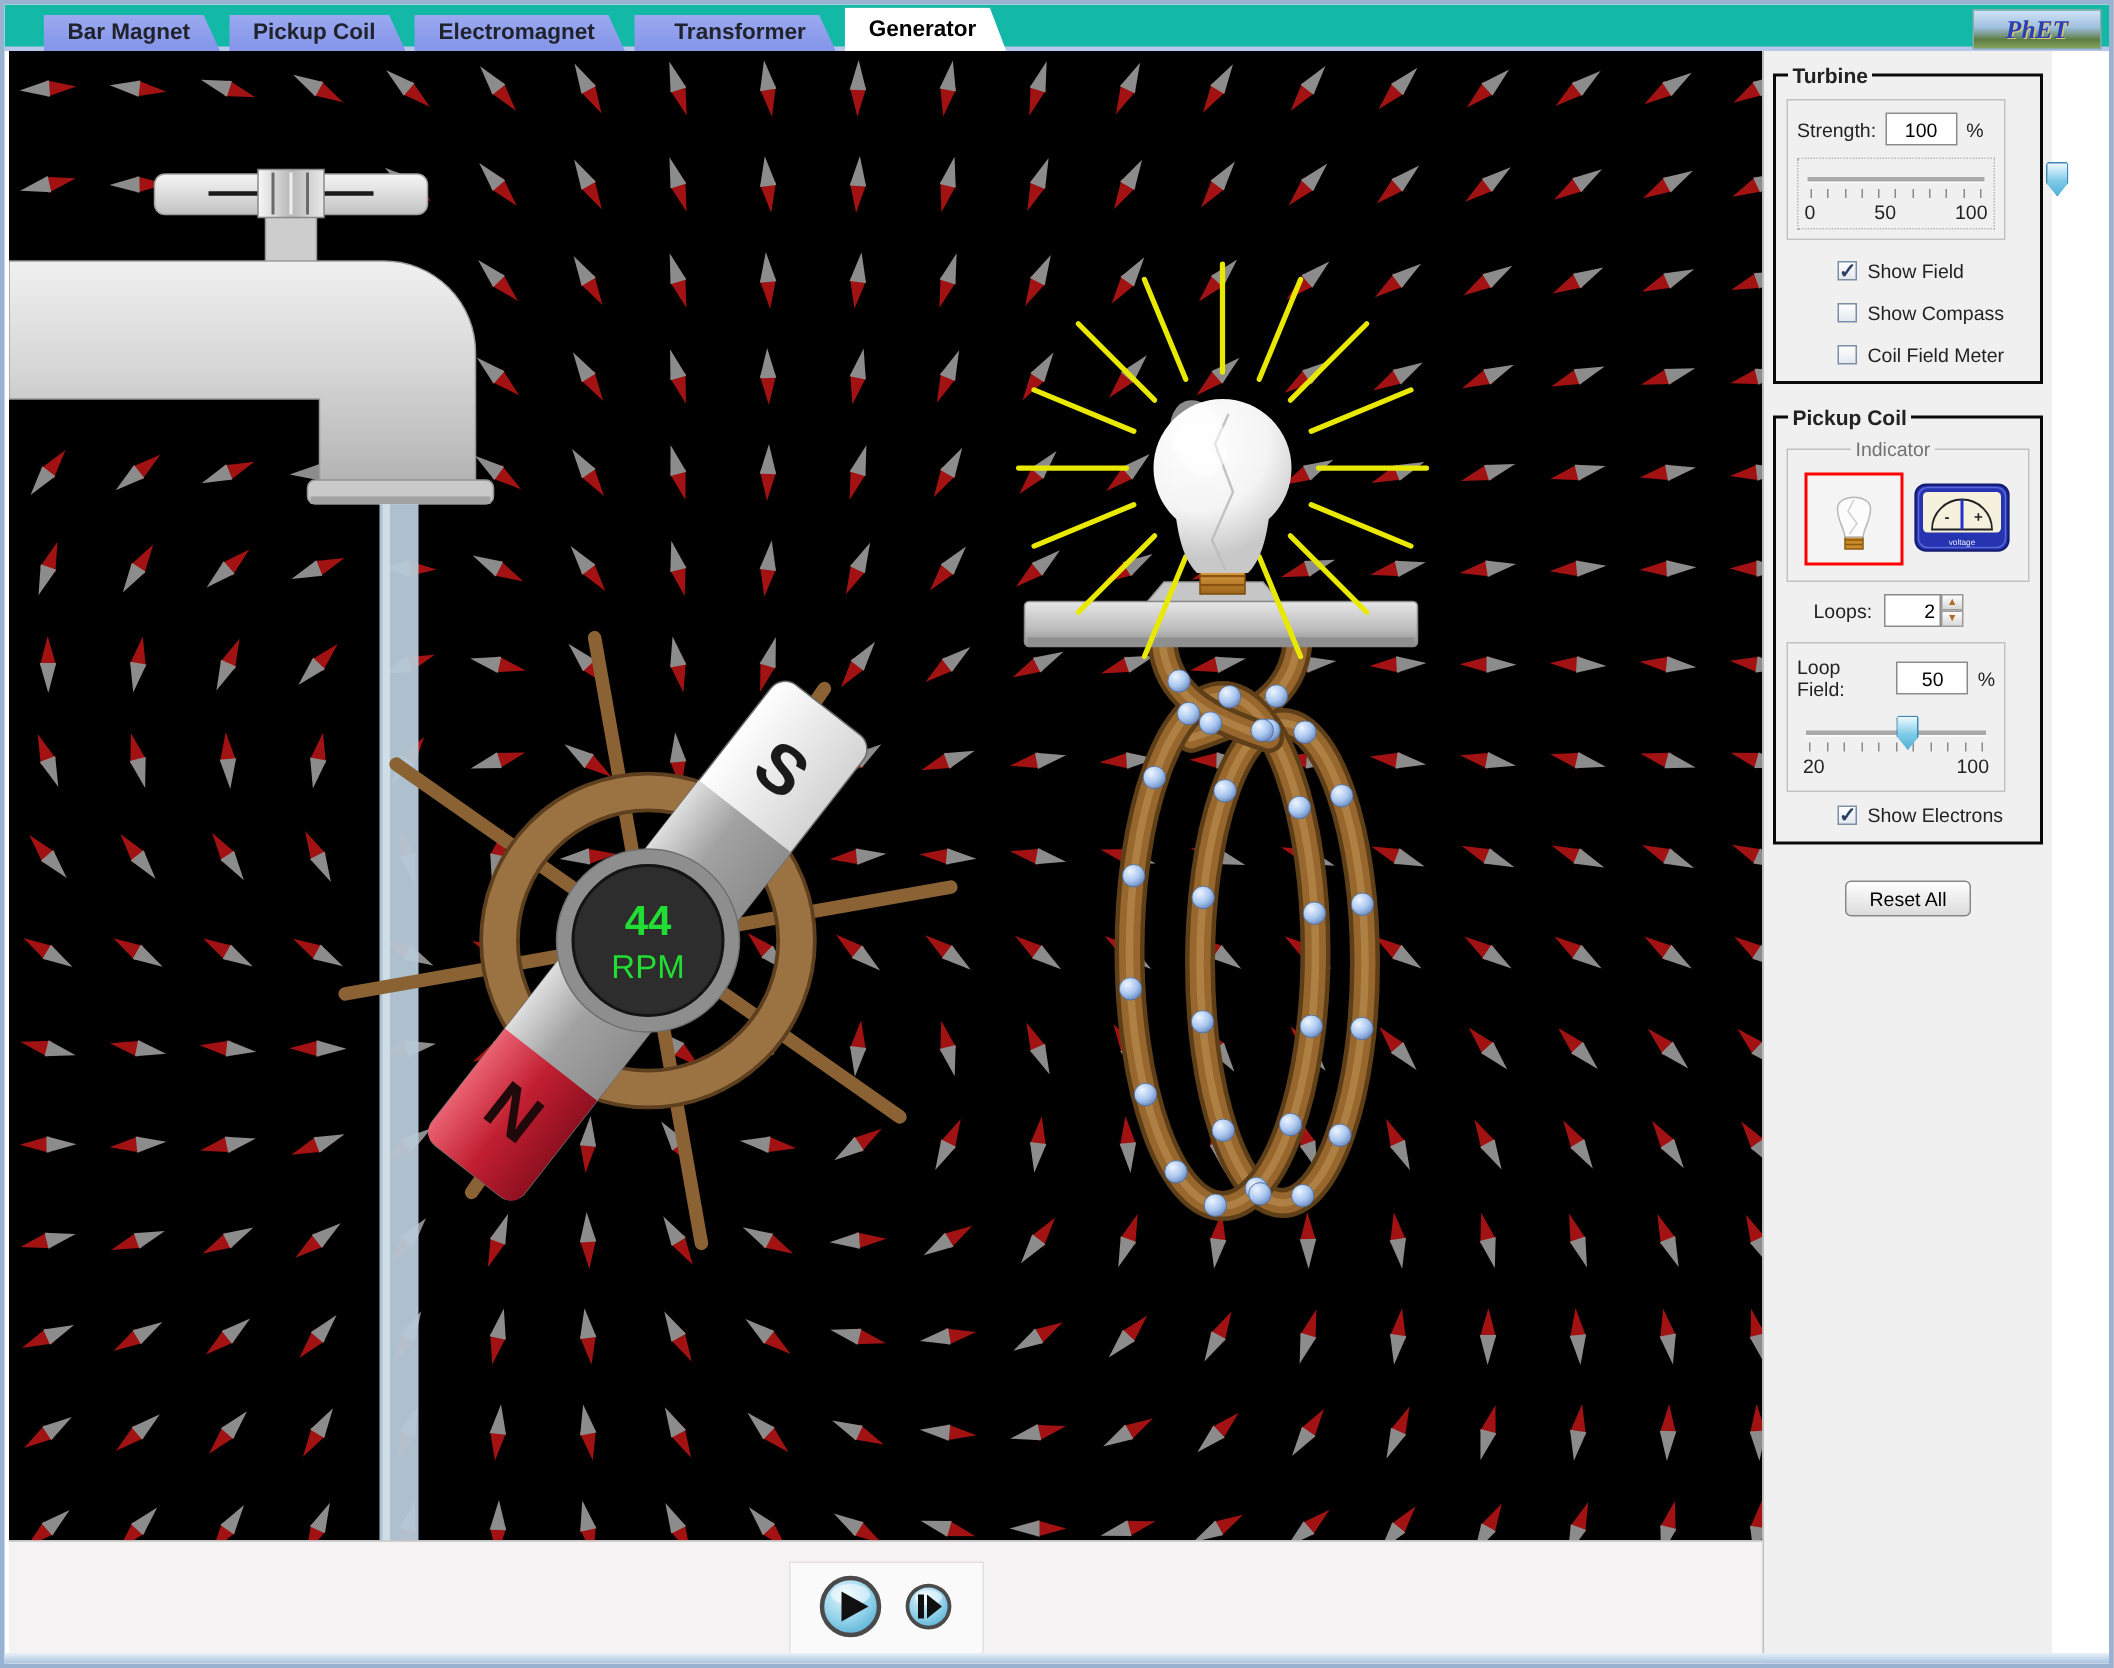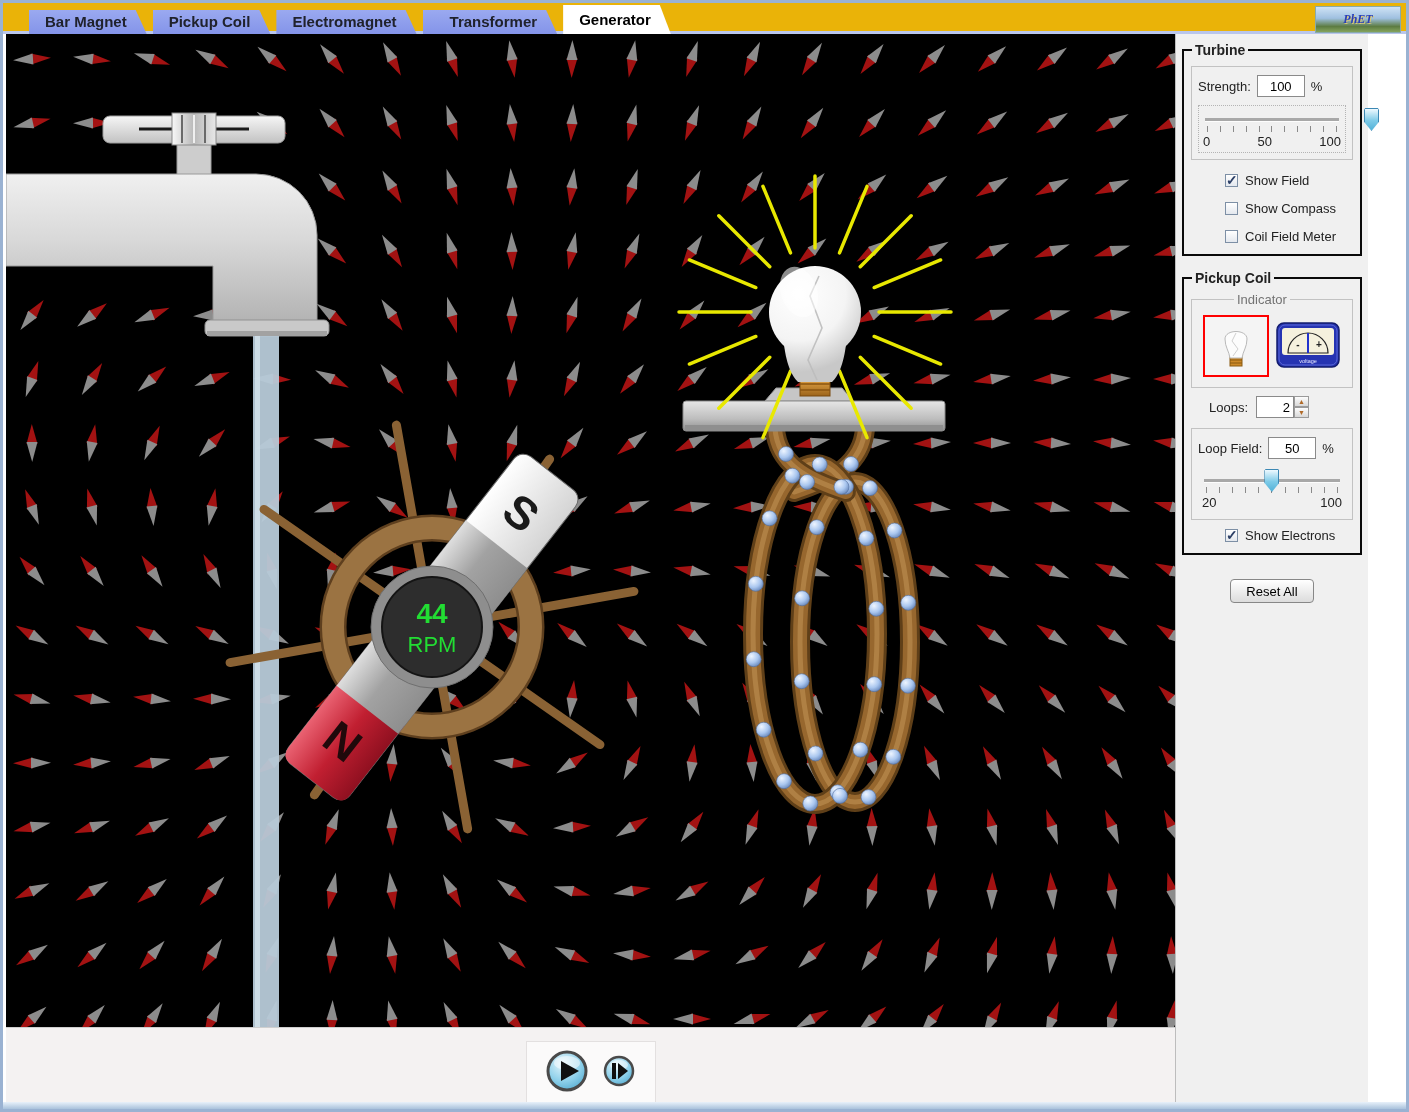--- a/index.html
+++ b/index.html
@@ -2,49 +2,49 @@
 <html style="--coil: #97672e; --coil-dark: #5f3f18; --water: #b7cad8; --wood: #9b7342; --wheel-dark: #5e3f1e; --rpm-green: #22dd33; --sel-red: #ff0000;"><head>
 <meta charset="utf-8">
 <style>
   html,body{margin:0;padding:0;background:#dfe7f2;font-family:"Liberation Sans",sans-serif;}
   .window{position:relative;width:1409px;height:1112px;box-sizing:border-box;
     border:3px solid #9ab2d2;background:#fff;overflow:hidden;}
   .bottom-frame{position:absolute;left:0;right:0;bottom:0;height:7px;
     background:linear-gradient(#e8f1fa,#a9c2dc);z-index:9;}
 
   
-  .tabbar{position:absolute;left:0;top:0;right:0;height:31px;background:#eab308;
+  .tabbar{position:absolute;left:0;top:0;right:0;height:31px;background:#14b8a6;
     display:flex;align-items:flex-end;padding-left:26px;gap:6px;z-index:5;}
   .tabbar .strip{position:absolute;left:0;right:0;bottom:0;height:3px;background:#b9c6ec;}
   .tab{position:relative;z-index:2;height:24px;line-height:24px;padding:0 20px 0 16px;
     font-size:15px;font-weight:bold;color:#20222c;
     background:linear-gradient(#9aa9f0,#7c8de6);
     clip-path:polygon(0 0,calc(100% - 11px) 0,100% 100%,0 100%);cursor:pointer;}
   .tab.selected{height:29px;line-height:29px;background:#fff;color:#000;z-index:3;
     filter:drop-shadow(0 0 1.2px #555);}
   .phet-logo{position:absolute;right:5px;top:3px;width:84px;height:25px;z-index:4;
     background:linear-gradient(180deg,#cfe3f5 0%,#9fc0e0 45%,#5d7c42 78%,#85a45e 100%);
     border:1px solid #8aa;display:flex;align-items:center;justify-content:center;
     font-family:"Liberation Serif",serif;font-style:italic;font-weight:bold;
-    font-size:12px;color:#2a3fb8;text-shadow:1px 1px 0 #d8c878;}
+    font-size:17px;color:#2a3fb8;text-shadow:1px 1px 0 #d8c878;}
 
   
   .sim-area{position:absolute;left:3px;top:31px;width:1169px;height:993px;background:#000;}
   .bottom-bar{position:absolute;left:3px;top:1024px;width:1169px;height:81px;
     background:#f4f2f2;border-top:1px solid #cfcfcf;}
   .right-panel{position:absolute;left:1172px;top:31px;width:193px;height:1074px;
     background:#f0f0f0;border-left:1px solid #bdbdbd;box-sizing:border-box;
     font-size:13px;color:#222;}
 
   
   fieldset.jpanel{border:2px solid #0a0a0a;margin:8px 6px 0 6px;padding:4px 7px 10px 7px;}
   fieldset.jpanel>legend{font-size:14px;font-weight:bold;padding:0 3px;margin-left:1px;}
   fieldset.inner-fs{border:1px solid #c2c2c2;margin:2px 0 6px 0;padding:2px 6px 8px 6px;}
   fieldset.inner-fs>legend{font-size:13px;padding:0 3px;color:#737373;margin-left:36px;}
-  .inner-box{border:1px solid #c2c2c2;padding:8px 6px 6px 6px;margin:4px 0 8px 0;}
+  .inner-box{border:1px solid #c2c2c2;padding:8px 6px 6px 6px;margin:4px 16px 8px 0;}
   .field-row{display:flex;align-items:center;gap:6px;}
   .field-row label{font-size:13px;}
   input.val{width:44px;height:18px;border:1px solid #8a8a8a;background:#fff;
     font-size:13px;font-family:"Liberation Sans",sans-serif;text-align:center;padding:1px;}
   .unit{font-size:13px;}
 
   .slider{position:relative;height:46px;margin-top:8px;}
   .slider.dotted{border:1px dotted #b4b4b4;}
   .slider .track{position:absolute;left:6px;right:6px;top:12px;height:3px;
     background:#a8a8a8;box-shadow:0 1px 0 #fdfdfd;}

